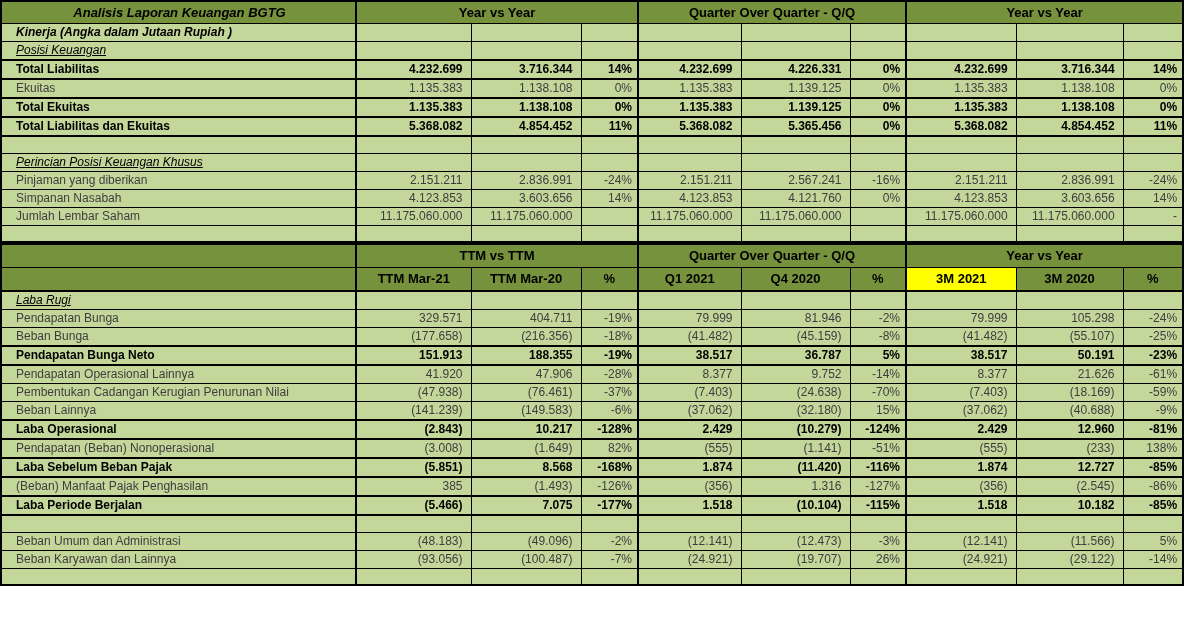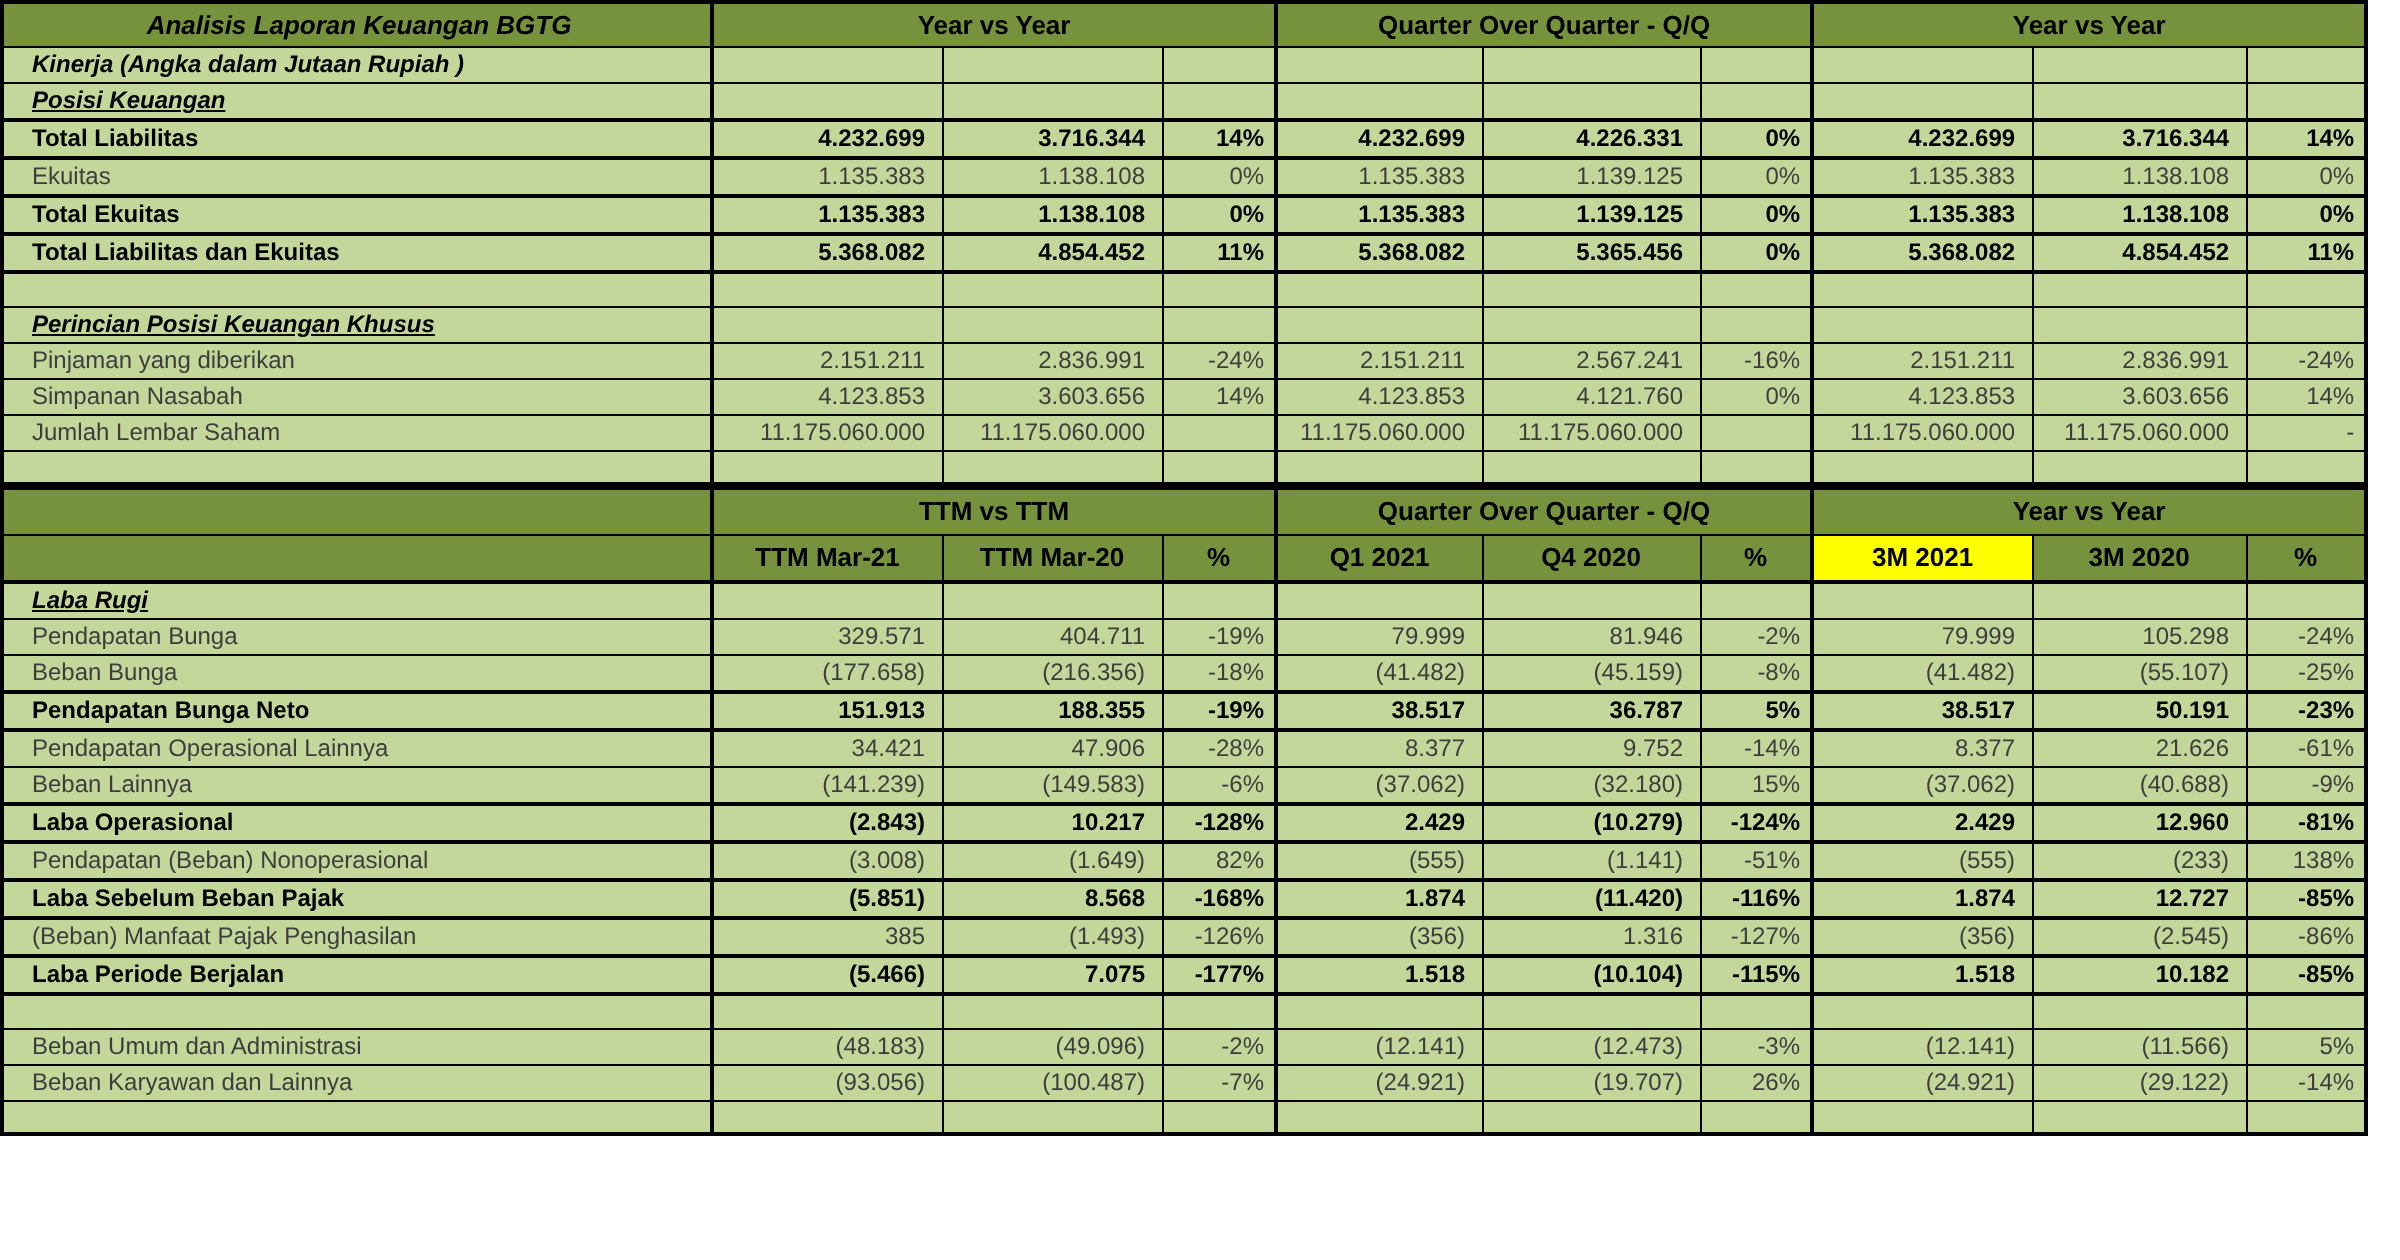--- a/index.html
+++ b/index.html
@@ -54,21 +54,21 @@
   td.lbl { text-align: left; padding-left: 14px; }
   td.num { text-align: right; padding-right: 8px; }
   td.pct { text-align: right; padding-right: 5px; }
 
   tr.r-regular td, tr.r-italic td { color: #3d3d3d; }
   tr.r-bold td {
     font-weight: bold;
     border-top-width: 2px;
     border-bottom-width: 2px;
   }
-  tr.r-section td.lbl { font-weight: bold; font-style: italic; text-decoration: underline; }
+  tr.r-section td.lbl { font-weight: normal; font-style: italic; text-decoration: underline; }
   tr.r-kinerja td.lbl { font-weight: bold; font-style: italic; }
   tr.r-italic td.lbl { }
 </style>
 </head>
 <body>
 
 <div class="sheet">
   <table class="fin-table" id="top-table">
       <colgroup>
         <col style="width: 355px;">
@@ -314,29 +314,41 @@
           <td class="pct gsep">-19%</td>
           <td class="num">38.517</td>
           <td class="num">36.787</td>
           <td class="pct gsep">5%</td>
           <td class="num">38.517</td>
           <td class="num">50.191</td>
           <td class="pct">-23%</td>
         </tr>
         <tr class="r-regular">
           <td class="lbl gsep">Pendapatan Operasional Lainnya</td>
-          <td class="num">34.421</td>
+          <td class="num">41.920</td>
           <td class="num">47.906</td>
           <td class="pct gsep">-28%</td>
           <td class="num">8.377</td>
           <td class="num">9.752</td>
           <td class="pct gsep">-14%</td>
           <td class="num">8.377</td>
           <td class="num">21.626</td>
           <td class="pct">-61%</td>
+        </tr>
+        <tr class="r-regular">
+          <td class="lbl gsep">Pembentukan Cadangan Kerugian Penurunan Nilai</td>
+          <td class="num">(47.938)</td>
+          <td class="num">(76.461)</td>
+          <td class="pct gsep">-37%</td>
+          <td class="num">(7.403)</td>
+          <td class="num">(24.638)</td>
+          <td class="pct gsep">-70%</td>
+          <td class="num">(7.403)</td>
+          <td class="num">(18.169)</td>
+          <td class="pct">-59%</td>
         </tr>
         <tr class="r-regular">
           <td class="lbl gsep">Beban Lainnya</td>
           <td class="num">(141.239)</td>
           <td class="num">(149.583)</td>
           <td class="pct gsep">-6%</td>
           <td class="num">(37.062)</td>
           <td class="num">(32.180)</td>
           <td class="pct gsep">15%</td>
           <td class="num">(37.062)</td>

